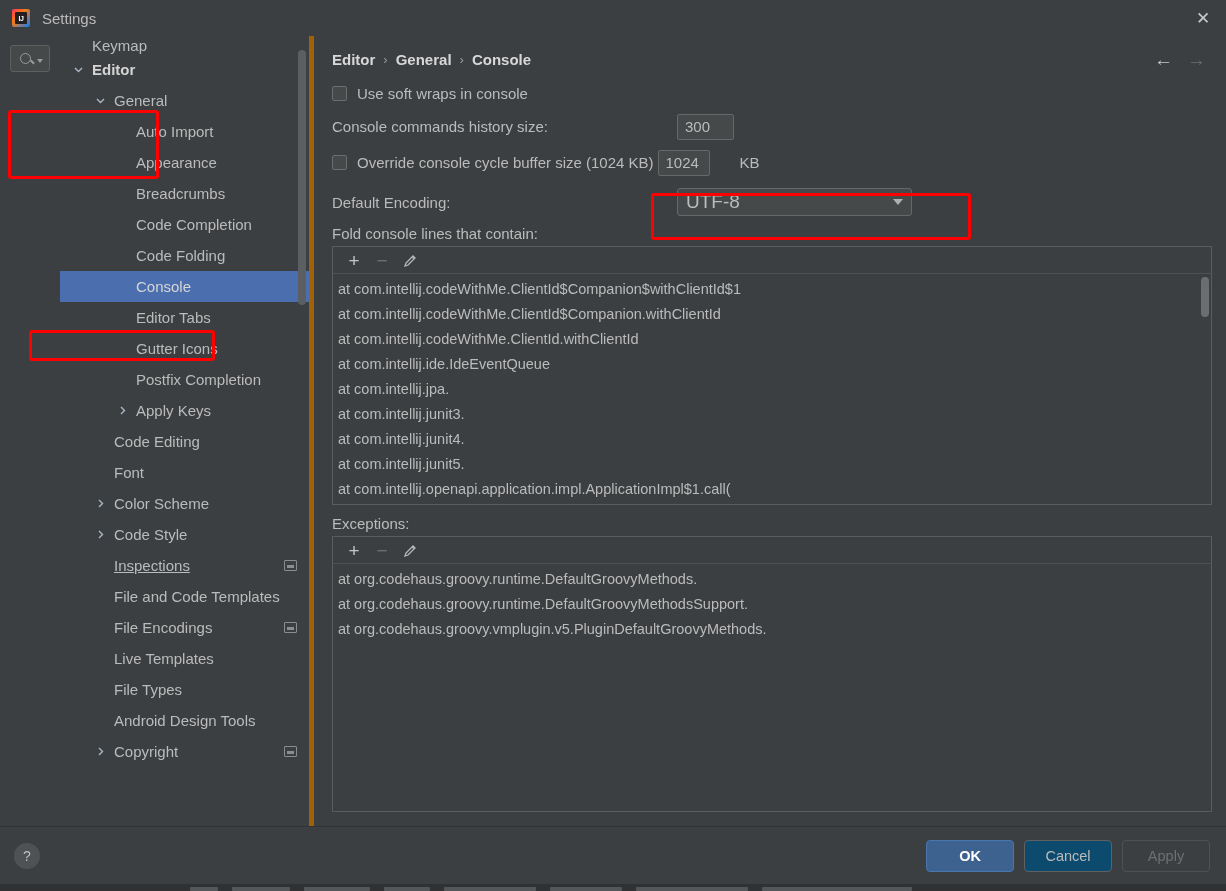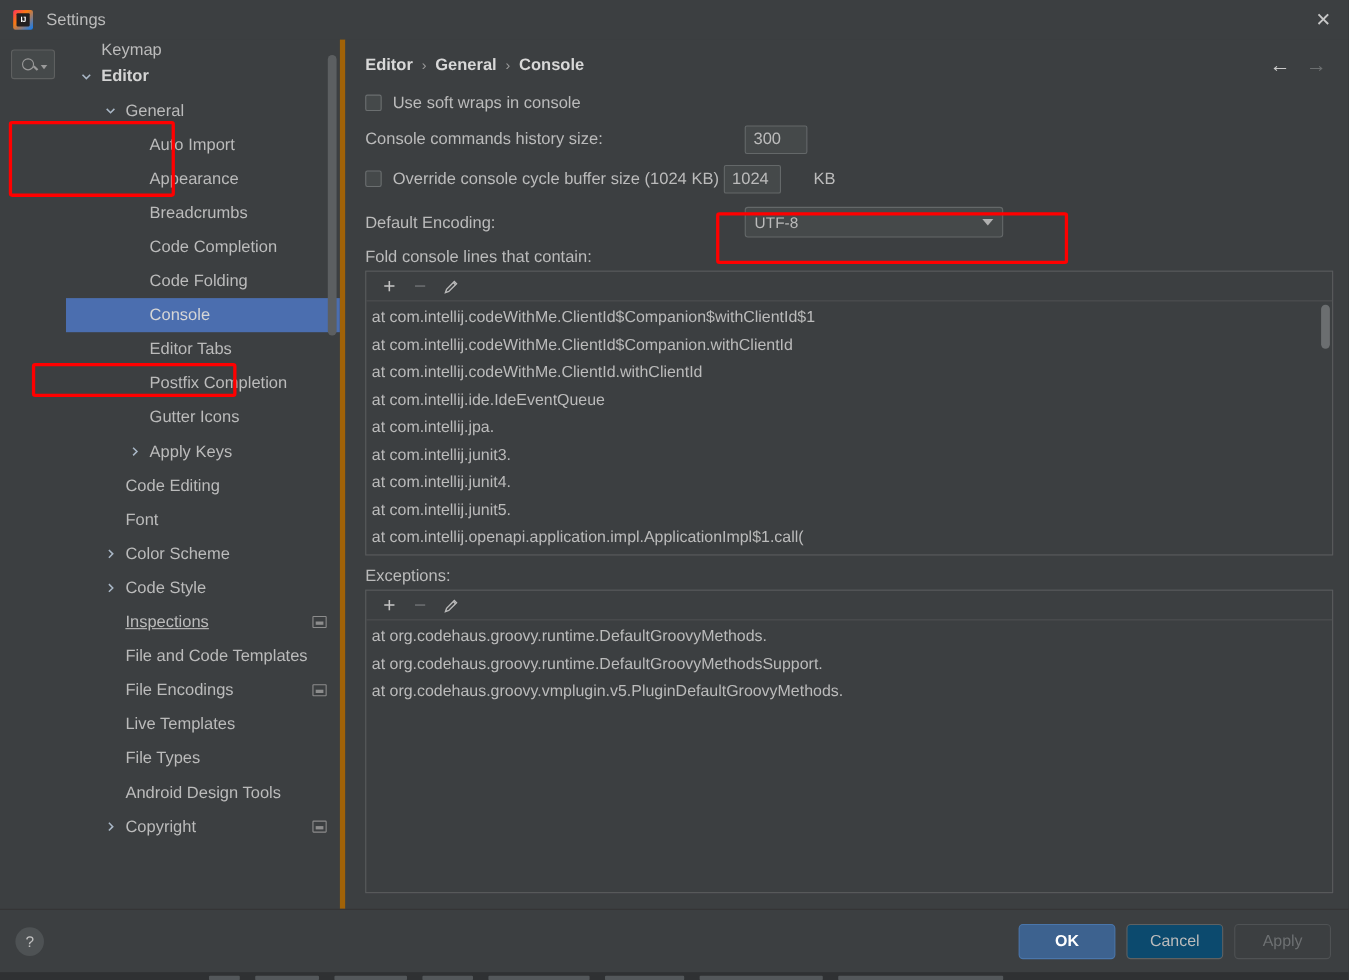--- a/index.html
+++ b/index.html
@@ -218,21 +218,21 @@
     font-size: 15px;
     height: 26px;
     display: flex; align-items: center;
     padding: 0 7px;
   }
   .combo {
     background: #45494a;
     border: 1px solid #646869;
     border-radius: 3px;
     color: #bbbbbb;
-    font-size: 14px;
+    font-size: 19px;
     height: 28px;
     display: flex; align-items: center;
     padding: 0 8px;
     width: 235px;
     position: relative;
     cursor: pointer;
   }
   .combo .caret {
     margin-left: auto;
     width: 0; height: 0;
@@ -425,25 +425,25 @@
             <div class="tree-row selected" style="padding-left: 54px;">
               <span class="tw"></span>
               <span style="margin-left: 6px;">Console</span>
             </div>
             <div class="tree-row" style="padding-left: 54px;">
               <span class="tw"></span>
               <span style="margin-left: 6px;">Editor Tabs</span>
             </div>
             <div class="tree-row" style="padding-left: 54px;">
               <span class="tw"></span>
+              <span style="margin-left: 6px;">Gutter Icons</span>
+            </div>
+            <div class="tree-row" style="padding-left: 54px;">
+              <span class="tw"></span>
               <span style="margin-left: 6px;">Postfix Completion</span>
-            </div>
-            <div class="tree-row" style="padding-left: 54px;">
-              <span class="tw"></span>
-              <span style="margin-left: 6px;">Gutter Icons</span>
             </div>
             <div class="tree-row" style="padding-left: 54px;">
               <span class="tw">
                 <svg width="11" height="11" viewBox="0 0 11 11">
                   <path d="M4 2l3.5 3.5L4 9" fill="none" stroke="#a9b7c6" stroke-width="1.4"></path>
                 </svg>
               </span>
               <span style="margin-left: 6px;">Apply Keys</span>
             </div>
             <div class="tree-row" style="padding-left: 32px;">

